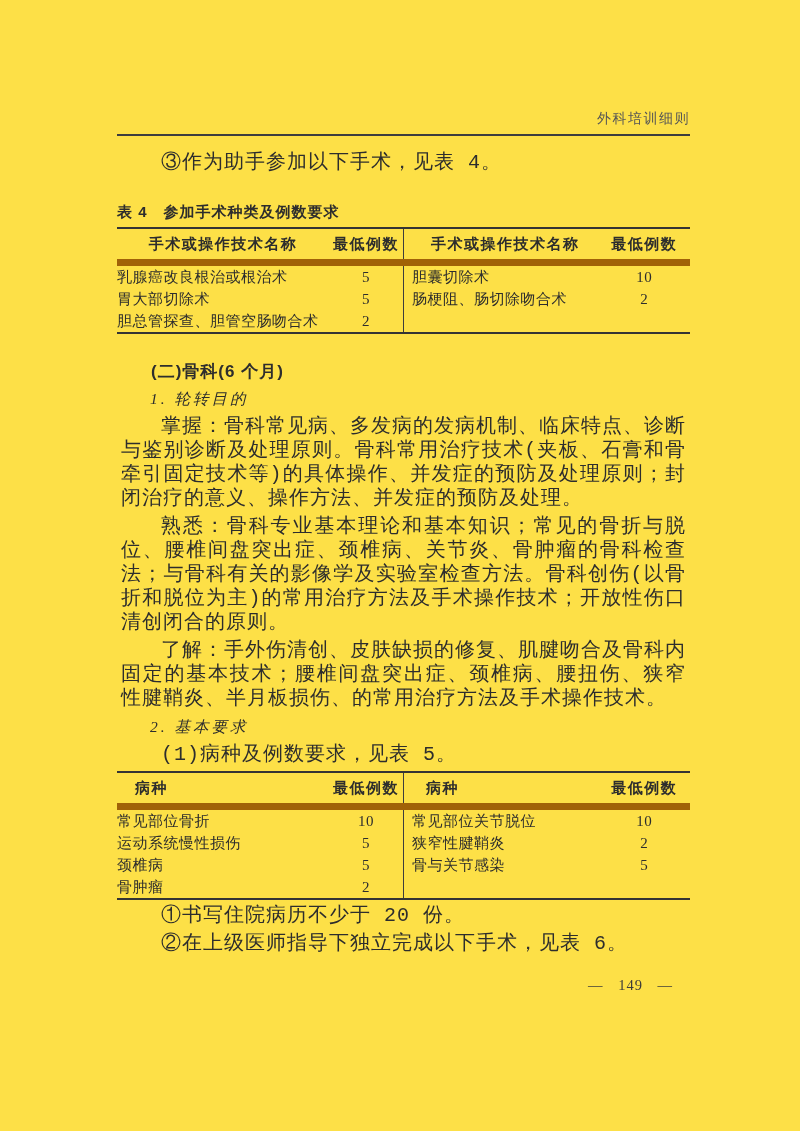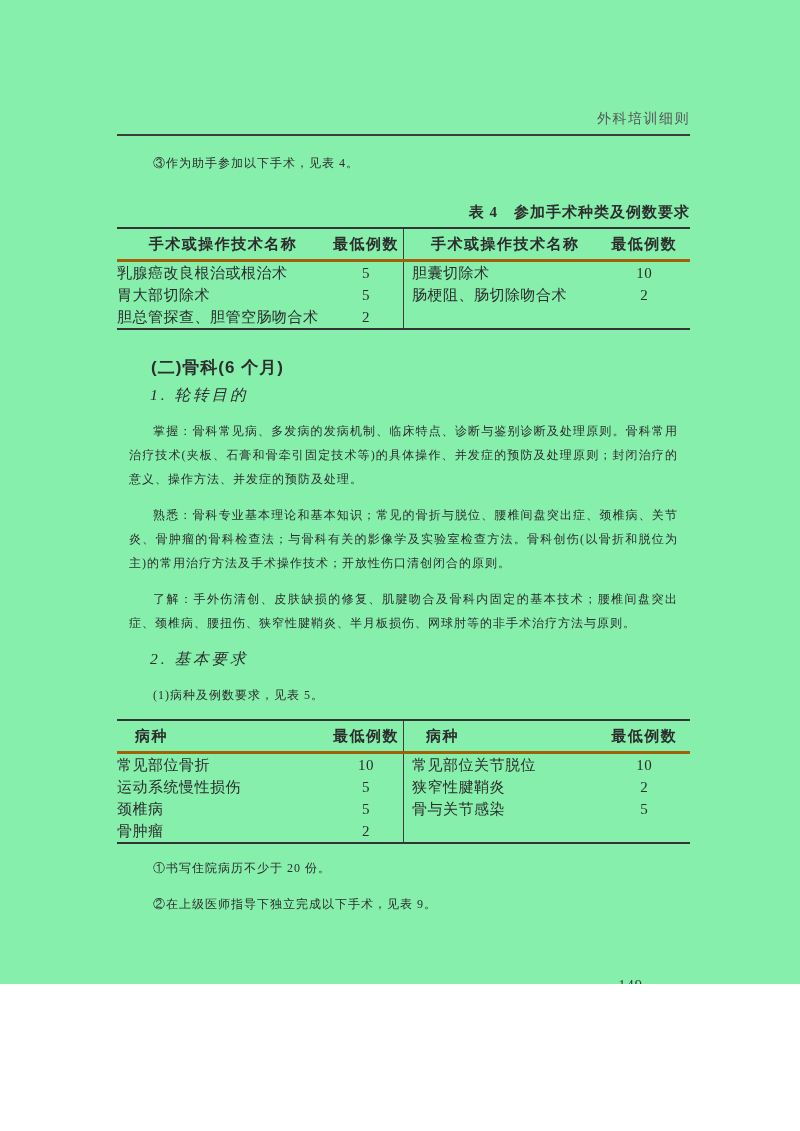--- a/index.html
+++ b/index.html
@@ -1,19 +1,19 @@
 <!DOCTYPE html>
 <html><head>
 <meta charset="utf-8">
 <style>
   html, body { margin: 0; padding: 0; background: #ffffff; }
   .sheet {
     position: relative;
-    width: 800px; height: 984px;
-    background: #86efac;
+    width: 800px; height: 1131px;
+    background: #fde047;
     color: #2d2d2d;
     font-family: "Liberation Serif", "DejaVu Serif", serif;
     overflow: hidden;
   }
   .content {
     position: absolute;
     left: 117px; top: 0;
     width: 573px;
   }
   .running-header {
@@ -23,52 +23,53 @@
     line-height: 18px;
     color: #565656;
     letter-spacing: 1.5px;
   }
   .header-rule {
     margin-top: 6px;
     height: 0;
     border-top: 2px solid #3d3d3d;
   }
   .para {
-    margin: 12px;
-    font-size: 12px;
+    margin: 4px;
+    font-size: 20px;
     line-height: 24px;
     letter-spacing: 1px;
     text-align: justify;
     text-indent: 2em;
+    font-family: Liberation Mono, monospace;
   }
   .first-para { margin-top: 15px; }
   .tbl-caption {
     margin-top: 26px;
-    text-align: right;
-    font-family: Liberation Serif, serif;
+    text-align: left;
+    font-family: Liberation Sans, sans-serif;
     font-weight: bold;
     font-size: 15px;
     line-height: 22px;
     letter-spacing: 1px;
   }
   table.req {
     width: 100%;
     border-collapse: collapse;
     margin-top: 4px;
     border-top: 2.5px solid #343434;
     border-bottom: 2.5px solid #343434;
     table-layout: fixed;
   }
   table.req th {
     font-family: "Liberation Sans", "DejaVu Sans", sans-serif;
     font-weight: bold;
     font-size: 15px;
     height: 30px;
     vertical-align: middle;
-    border-bottom: 3px solid #a16207;
+    border-bottom: 7px solid #a16207;
     letter-spacing: 1.5px;
     padding: 0;
   }
   table.req td {
     font-size: 15px;
     height: 22px;
     vertical-align: middle;
     letter-spacing: 0.5px;
     padding: 0;
   }
@@ -153,21 +154,21 @@
           <td class="name rsplit"></td>
           <td class="num"></td>
         </tr>
       </tbody>
     </table>
 
     <div class="sec-title">(二)骨科(6 个月)</div>
     <p class="kai gap-top">1. 轮转目的</p>
     <p class="para">掌握：骨科常见病、多发病的发病机制、临床特点、诊断与鉴别诊断及处理原则。骨科常用治疗技术(夹板、石膏和骨牵引固定技术等)的具体操作、并发症的预防及处理原则；封闭治疗的意义、操作方法、并发症的预防及处理。</p>
     <p class="para">熟悉：骨科专业基本理论和基本知识；常见的骨折与脱位、腰椎间盘突出症、颈椎病、关节炎、骨肿瘤的骨科检查法；与骨科有关的影像学及实验室检查方法。骨科创伤(以骨折和脱位为主)的常用治疗方法及手术操作技术；开放性伤口清创闭合的原则。</p>
-    <p class="para">了解：手外伤清创、皮肤缺损的修复、肌腱吻合及骨科内固定的基本技术；腰椎间盘突出症、颈椎病、腰扭伤、狭窄性腱鞘炎、半月板损伤、网球肘等的非手术治疗方法与原则。</p>
+    <p class="para">了解：手外伤清创、皮肤缺损的修复、肌腱吻合及骨科内固定的基本技术；腰椎间盘突出症、颈椎病、腰扭伤、狭窄性腱鞘炎、半月板损伤、的常用治疗方法及手术操作技术。</p>
     <p class="kai">2. 基本要求</p>
     <p class="para">(1)病种及例数要求，见表 5。</p>
 
     <table class="req t5">
       <colgroup>
         <col style="width:37%">
           <col style="width:13%">
           <col style="width:34%">
           <col style="width:16%">
       </colgroup>
@@ -201,18 +202,18 @@
         <tr>
           <td class="name">骨肿瘤</td>
           <td class="num">2</td>
           <td class="name rsplit"></td>
           <td class="num"></td>
         </tr>
       </tbody>
     </table>
 
     <p class="para">①书写住院病历不少于 20 份。</p>
-    <p class="para">②在上级医师指导下独立完成以下手术，见表 9。</p>
+    <p class="para">②在上级医师指导下独立完成以下手术，见表 6。</p>
 
   </div>
 
   <div class="page-num">— 149 —</div>
 </div>
 
 </body></html>

